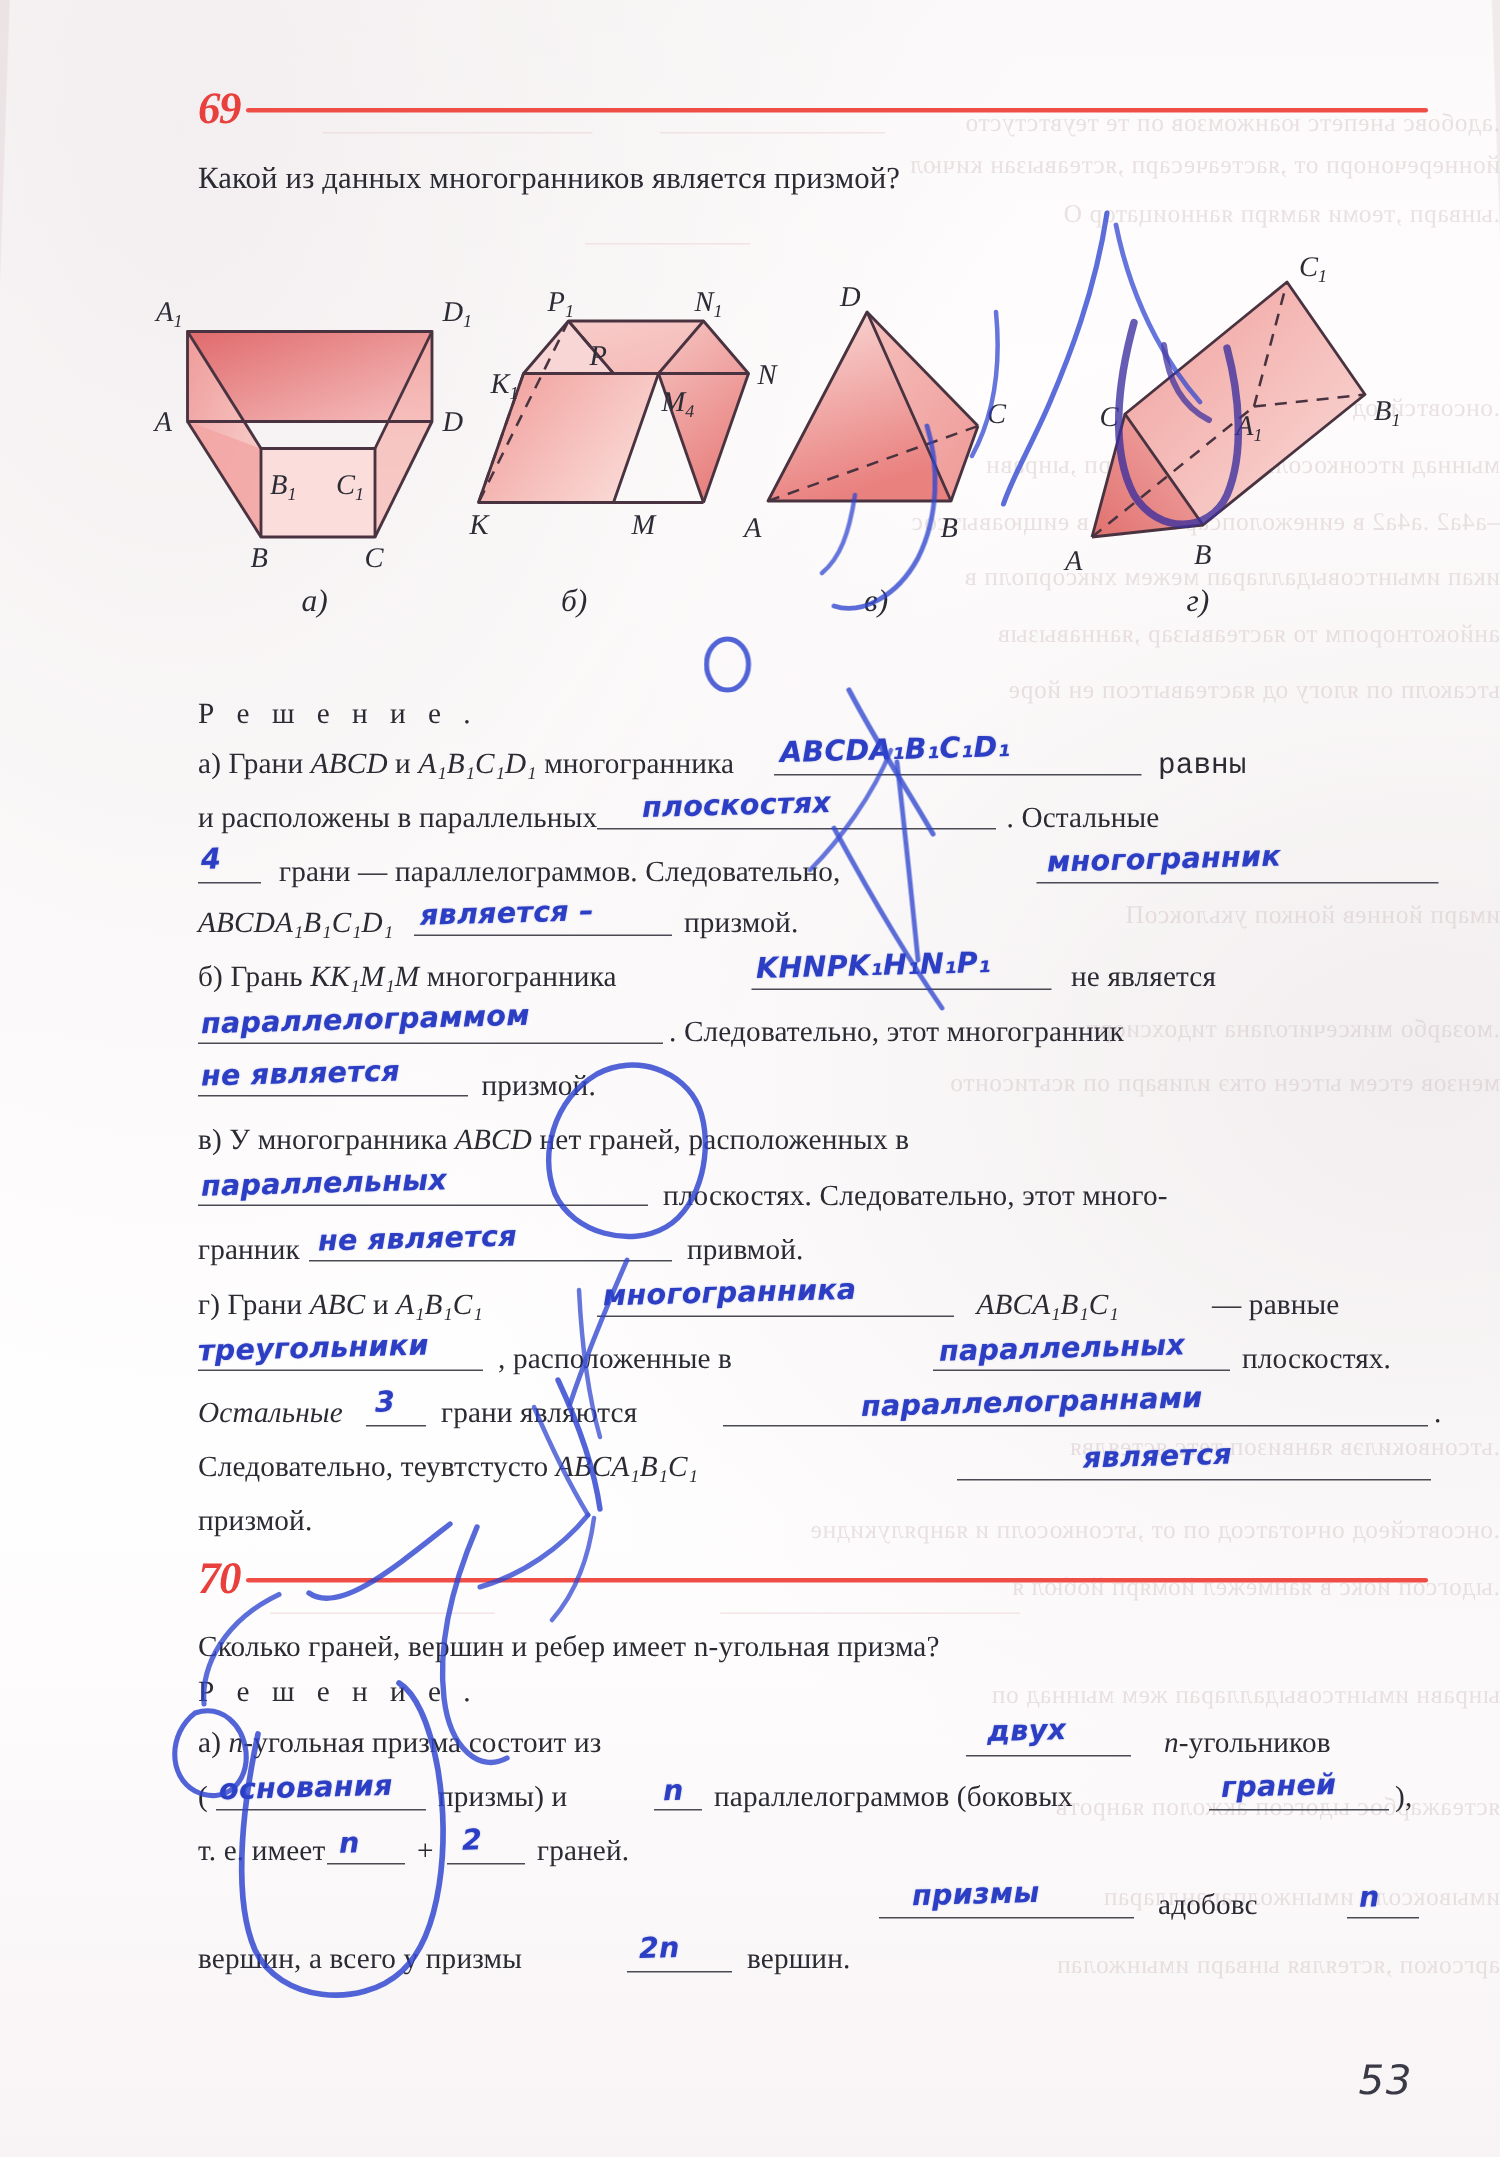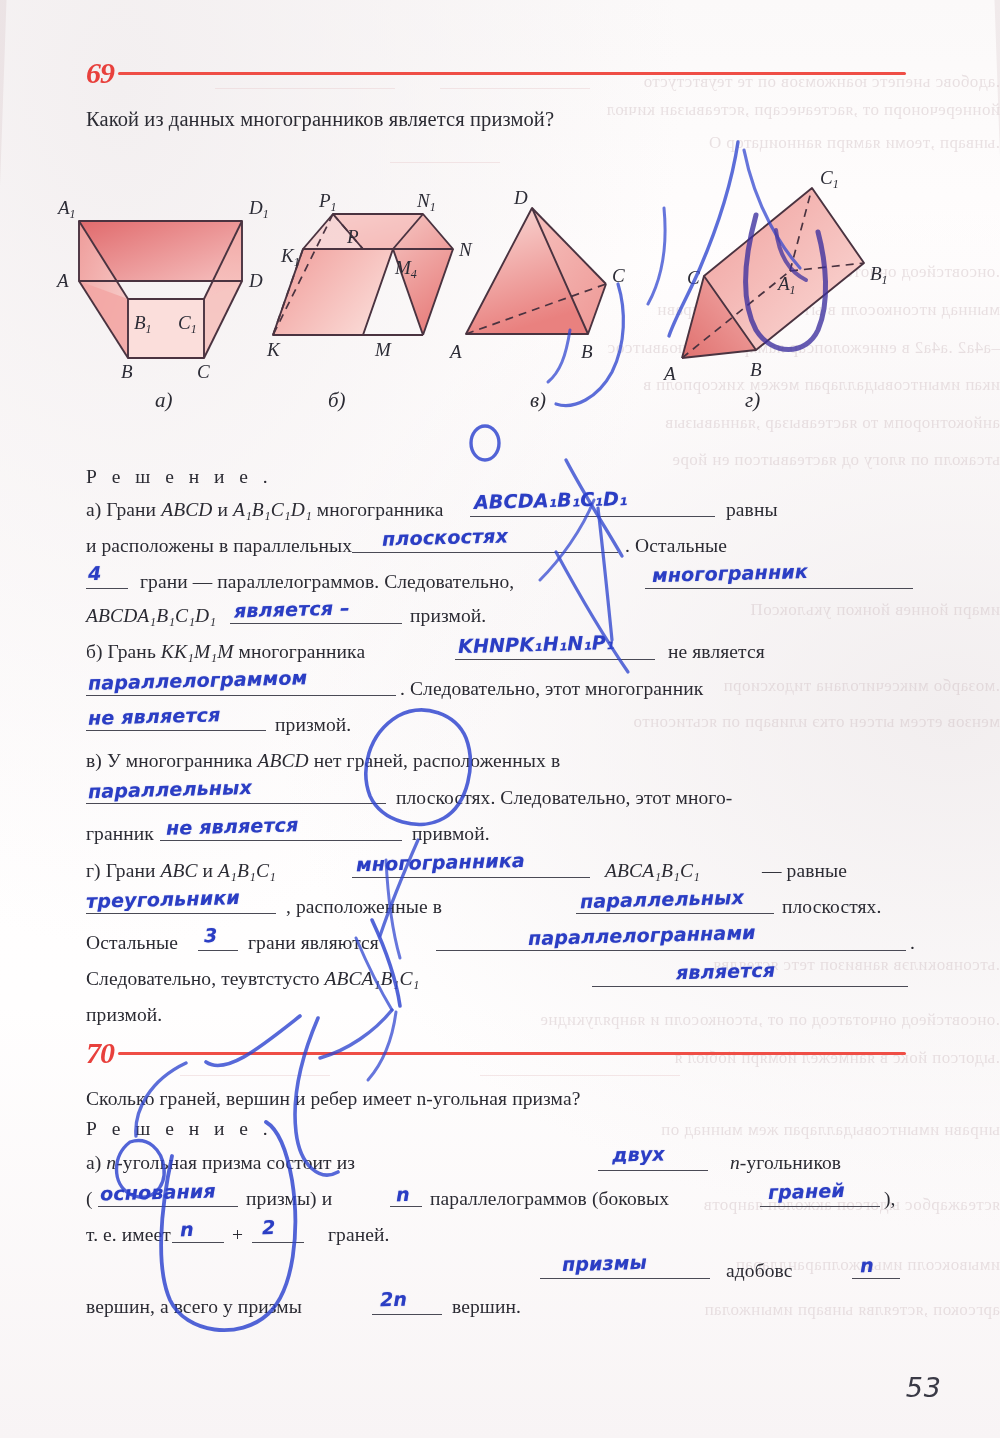--- a/index.html
+++ b/index.html
@@ -33,21 +33,21 @@
     transform:scaleX(-1);
     white-space:nowrap;
     pointer-events:none;
     font-family:"Liberation Serif", serif;
   }
   .bleedline{
     position:absolute;height:1px;background:#e9cfd2;opacity:.5;
   }
 
   
-  #content{position:absolute;inset:0;}
+  #content{position:absolute;inset:0;margin-left:46px;}
 
   
   .prob-head{position:absolute;display:flex;align-items:center;}
   .prob-num{
     color:#e8403c;font-weight:bold;font-style:italic;
     font-size:30px;font-family:"Liberation Serif",serif;
     line-height:1;letter-spacing:-1px;
   }
   .prob-rule{
     height:3px;background:#ef4e46;border-radius:2px;
@@ -315,21 +315,21 @@
   <div class="figlabel" style="left:530px;top:388px;">в)</div>
   <div class="figlabel" style="left:745px;top:388px;">г)</div>
 
   <div class="txt sp" style="left:86px;top:466px;">Р е ш е н и е .</div>
 
   <div class="txt" style="left:86px;top:499px;">
     <span>а) Грани </span><span class="it">ABCD</span><span> и </span><span class="it">A₁B₁C₁D₁</span><span> многогранника </span>
   </div>
   <div class="blank" style="left:470px;top:516px;width:245px;"></div>
   <div class="hand" style="left:474px;top:489px;">ABCDA₁B₁C₁D₁</div>
-  <div class="txt" style="left:726px;top:499px;">равны</div>
+  <div class="txt" style="left:726px;top:499px;font-family:Liberation Mono, monospace;">равны</div>
 
   <div class="txt" style="left:86px;top:535px;">и расположены в параллельных</div>
   <div class="blank" style="left:352px;top:552px;width:266px;"></div>
   <div class="hand" style="left:382px;top:526px;">плоскостях</div>
   <div class="txt" style="left:625px;top:535px;">. Остальные</div>
 
   <div class="blank" style="left:86px;top:588px;width:42px;"></div>
   <div class="hand" style="left:88px;top:562px;">4</div>
   <div class="txt" style="left:140px;top:571px;">грани — параллелограммов. Следовательно,</div>
   <div class="blank" style="left:645px;top:588px;width:268px;"></div>
@@ -375,21 +375,21 @@
   <div class="txt it" style="left:605px;top:860px;">ABCA₁B₁C₁</div>
   <div class="txt" style="left:762px;top:860px;"> — равные</div>
 
   <div class="blank" style="left:86px;top:913px;width:190px;"></div>
   <div class="hand" style="left:86px;top:888px;">треугольники</div>
   <div class="txt" style="left:286px;top:896px;">, расположенные в</div>
   <div class="blank" style="left:576px;top:913px;width:198px;"></div>
   <div class="hand" style="left:580px;top:888px;">параллельных</div>
   <div class="txt" style="left:782px;top:896px;">плоскостях.</div>
 
-  <div class="txt" style="left:86px;top:932px;">Остальные</div>
+  <div class="txt" style="left:86px;top:932px;font-style:italic;">Остальные</div>
   <div class="blank" style="left:198px;top:950px;width:40px;"></div>
   <div class="hand" style="left:204px;top:924px;">3</div>
   <div class="txt" style="left:248px;top:932px;">грани являются</div>
   <div class="blank" style="left:436px;top:950px;width:470px;"></div>
   <div class="hand" style="left:528px;top:924px;">параллелограннами</div>
   <div class="txt" style="left:910px;top:932px;">.</div>
 
   <div class="txt" style="left:86px;top:968px;">
     <span>Следовательно,   теувтстусто  </span><span class="it">ABCA₁B₁C₁</span>
   </div>
@@ -425,21 +425,21 @@
   <div class="blank" style="left:760px;top:1206px;width:120px;"></div>
   <div class="hand" style="left:768px;top:1180px;">граней</div>
   <div class="txt" style="left:884px;top:1188px;">),</div>
 
   <div class="txt" style="left:86px;top:1224px;">т. е. имеет</div>
   <div class="blank" style="left:172px;top:1242px;width:52px;"></div>
   <div class="hand" style="left:180px;top:1218px;">n</div>
   <div class="txt" style="left:232px;top:1224px;">+</div>
   <div class="blank" style="left:252px;top:1242px;width:52px;"></div>
   <div class="hand" style="left:262px;top:1216px;">2</div>
-  <div class="txt" style="left:328px;top:1224px;text-align:right;">граней.</div>
+  <div class="txt" style="left:312px;top:1224px;text-align:right;">граней.</div>
 
   <div class="blank" style="left:540px;top:1278px;width:170px;"></div>
   <div class="hand" style="left:562px;top:1252px;">призмы</div>
   <div class="txt" style="left:726px;top:1260px;">адобовс</div>
   <div class="blank" style="left:852px;top:1278px;width:48px;"></div>
   <div class="hand" style="left:860px;top:1254px;">n</div>
 
   <div class="txt" style="left:86px;top:1296px;">вершин, а всего у призмы</div>
   <div class="blank" style="left:372px;top:1314px;width:70px;"></div>
   <div class="hand" style="left:380px;top:1288px;">2n</div>

